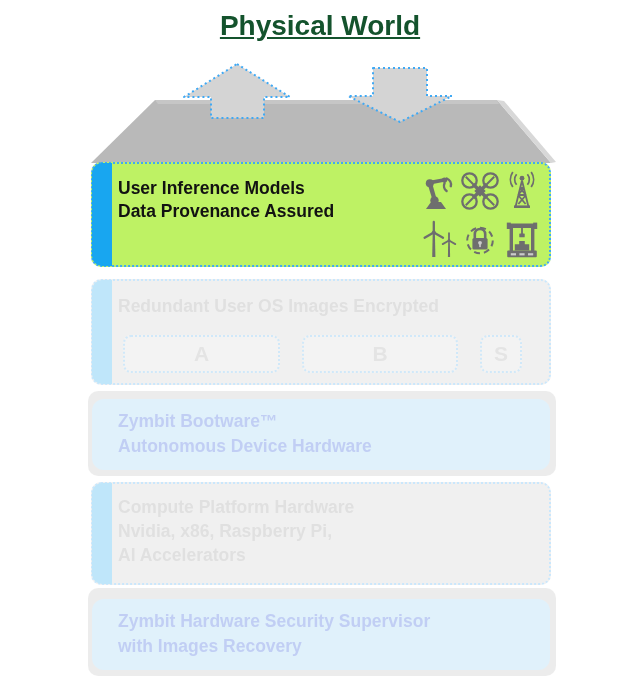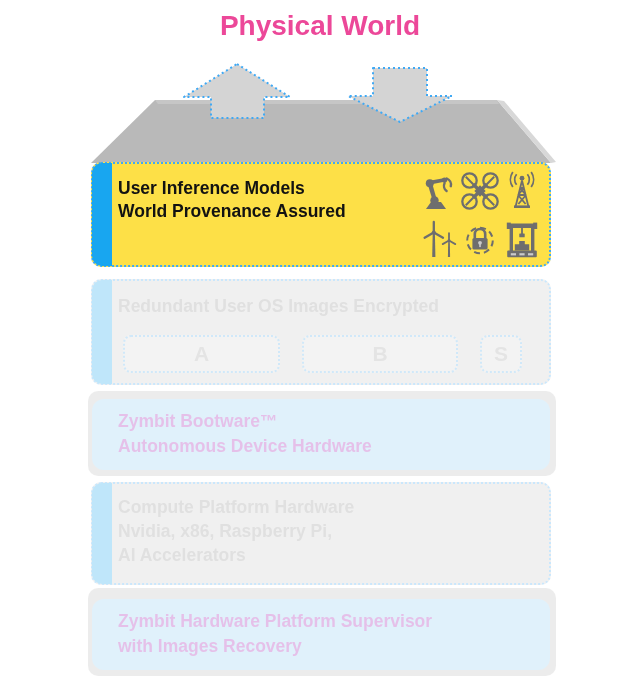--- a/index.html
+++ b/index.html
@@ -3,28 +3,28 @@
 <meta charset="utf-8">
 <style>
   * { margin:0; padding:0; box-sizing:border-box; }
   html,body { background:#ffffff; }
   .canvas {
     position:relative; width:640px; height:696px; background:#ffffff;
     font-family:"Liberation Sans", sans-serif; overflow:hidden;
   }
   .title {
     position:absolute; top:10px; left:0; width:100%;
-    text-align:center; font-size:28px; font-weight:bold; color:#ec4899;
+    text-align:center; font-size:28px; font-weight:bold; color:#14532d;text-decoration:underline;
   }
   .slab-svg { position:absolute; left:0; top:0; }
 
   
   .front-face {
     position:absolute; left:91px; top:162px; width:460px; height:105px;
-    background:#fde047; border:2px dotted #3fa9f5; border-radius:10px;
+    background:#bef264; border:2px dotted #3fa9f5; border-radius:10px;
   }
   .accent {
     position:absolute; left:-1px; top:-1px; bottom:-1px; width:20px;
     background:#18a6f0; border-radius:10px 0 0 10px;
   }
   .face-text {
     position:absolute; left:25px; top:13px;
     font-size:17.5px; font-weight:bold; color:#121212; line-height:23px;
     white-space:nowrap;
   }
@@ -55,21 +55,21 @@
   .slot-a { left:30px;  width:157px; }
   .slot-b { left:209px; width:156px; }
   .slot-s { left:387px; width:42px;  }
   .backband { position:absolute; inset:0; background:#bdbdbd; border-radius:10px; }
   .bluebox {
     position:absolute; left:4px; width:458px; height:71px;
     background:#8ecdf3; border-radius:12px;
   }
   .btext {
     position:absolute; left:30px;
-    font-size:17.5px; font-weight:bold; color:#a21caf; line-height:25px;
+    font-size:17.5px; font-weight:bold; color:#1d4ed8; line-height:25px;
     white-space:nowrap;
   }
 </style>
 </head>
 <body>
 
 <div class="canvas">
 
   <div class="title">Physical World</div>
 
@@ -78,21 +78,21 @@
     <polygon points="155,100 497,100 499,104 158,104" fill="#c6c6c6"></polygon>
     <polygon points="497,100 504,101 556,162 551,163" fill="#d8d8d8"></polygon>
     <polygon points="237,64 290,97 264,97 264,118 211,118 211,97 184,97" fill="#d4d4d4" stroke="#3fa9f5" stroke-width="2" stroke-dasharray="2 3" stroke-linejoin="round"></polygon>
     <polygon points="373,68 427,68 427,96 452,96 400,122 348,96 373,96" fill="#d4d4d4" stroke="#3fa9f5" stroke-width="2" stroke-dasharray="2 3" stroke-linejoin="round"></polygon>
   </svg>
 
   <div class="front-face">
     <div class="accent"></div>
     <div class="face-text">
       <div>User Inference Models</div>
-      <div>World Provenance Assured</div>
+      <div>Data Provenance Assured</div>
     </div>
     <div class="icon-grid">
 
       <svg class="icn" viewBox="0 0 40 40">
         <g fill="#6e6e6e">
           <path d="M8 38 L28 38 L23 31 L13 31 Z"></path>
           <circle cx="16.5" cy="29.5" r="4.2"></circle>
           <path d="M14.5 29 L9.8 13.5 L14 11.8 L18.6 28 Z"></path>
           <circle cx="11.8" cy="12.2" r="4"></circle>
           <path d="M11.5 9.8 L25.5 7.2 L26.3 10.8 L12.3 13.4 Z"></path>
@@ -198,18 +198,18 @@
         <div>Nvidia, x86, Raspberry Pi,</div>
         <div>AI Accelerators</div>
       </div>
     </div>
   </div>
 
   <div class="faded" style="left:88px; top:588px; width:468px; height:88px;">
     <div class="backband"></div>
     <div class="bluebox" style="top:11px;"></div>
     <div class="btext" style="top:21px;">
-      <div>Zymbit Hardware Platform Supervisor</div>
+      <div>Zymbit Hardware Security Supervisor</div>
       <div>with Images Recovery</div>
     </div>
   </div>
 
 </div>
 
 </body></html>

